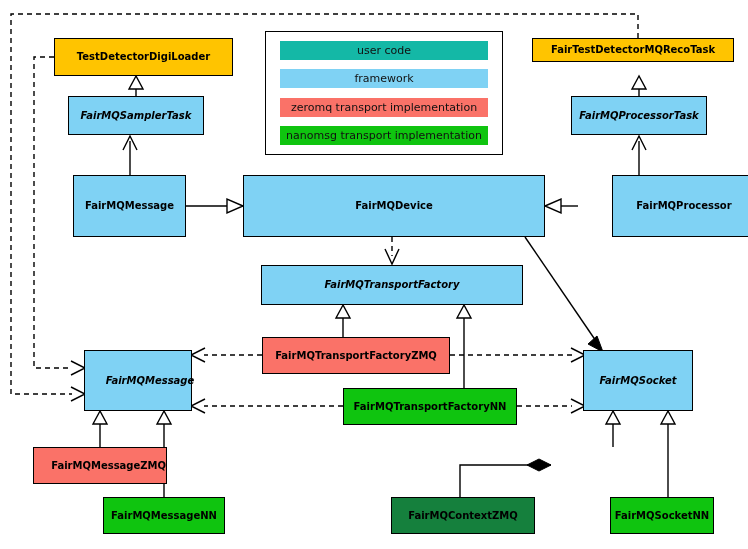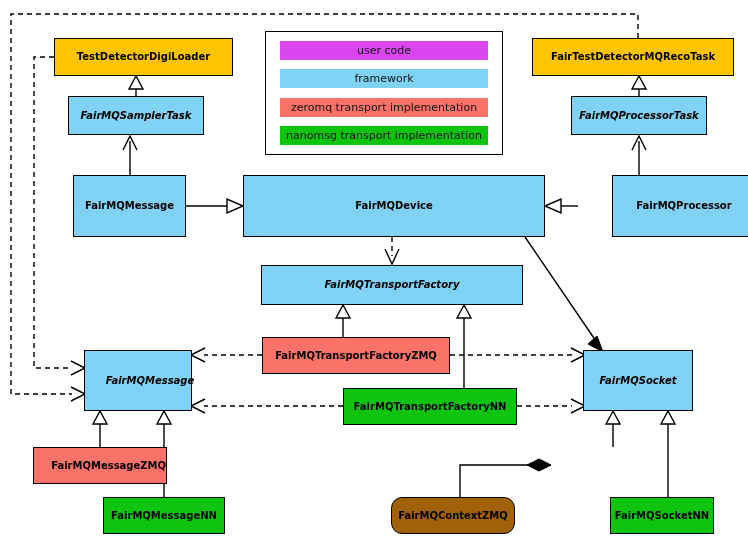--- a/index.html
+++ b/index.html
@@ -116,21 +116,21 @@
   </div>
 
   <div class="node" style="left:612px;top:175px;width:144px;height:62px;background:#7FD2F4;">
     <span>FairMQProcessor</span>
   </div>
 
   <div class="node italic" style="left:571px;top:96px;width:136px;height:39px;background:#7FD2F4;">
     <span>FairMQProcessorTask</span>
   </div>
 
-  <div class="node" style="left:532px;top:38px;width:202px;height:38px;background:#FFC400;text-align:right;">
+  <div class="node" style="left:532px;top:38px;width:202px;height:24px;background:#FFC400;text-align:right;">
     <span>FairTestDetectorMQRecoTask</span>
   </div>
 
   <div class="node italic" style="left:261px;top:265px;width:262px;height:40px;background:#7FD2F4;">
     <span>FairMQTransportFactory</span>
   </div>
 
   <div class="node" style="left:262px;top:337px;width:188px;height:37px;background:#FA7268;">
     <span>FairMQTransportFactoryZMQ</span>
   </div>
@@ -153,26 +153,26 @@
 
   <div class="node" style="left:103px;top:497px;width:122px;height:37px;background:#0FC40F;">
     <span>FairMQMessageNN</span>
   </div>
 
 
   <div class="node" style="left:610px;top:497px;width:104px;height:37px;background:#0FC40F;justify-content:center;">
     <span>FairMQSocketNN</span>
   </div>
 
-  <div class="node" style="left:391px;top:497px;width:124px;height:37px;background:#a16207;border-radius:11px;">
+  <div class="node" style="left:391px;top:497px;width:144px;height:37px;background:#15803d;">
     <span>FairMQContextZMQ</span>
   </div>
 
   <div class="legend-box" style="left:265px;top:31px;width:238px;height:124px;">
-    <div class="legend-row" style="background:#d946ef;">
+    <div class="legend-row" style="background:#14b8a6;">
       <span>user code</span>
     </div>
     <div class="legend-row" style="background:#7FD2F4;">
       <span>framework</span>
     </div>
     <div class="legend-row" style="background:#FA7268;">
       <span>zeromq transport implementation</span>
     </div>
     <div class="legend-row" style="background:#0FC40F;">
       <span>nanomsg transport implementation</span>

